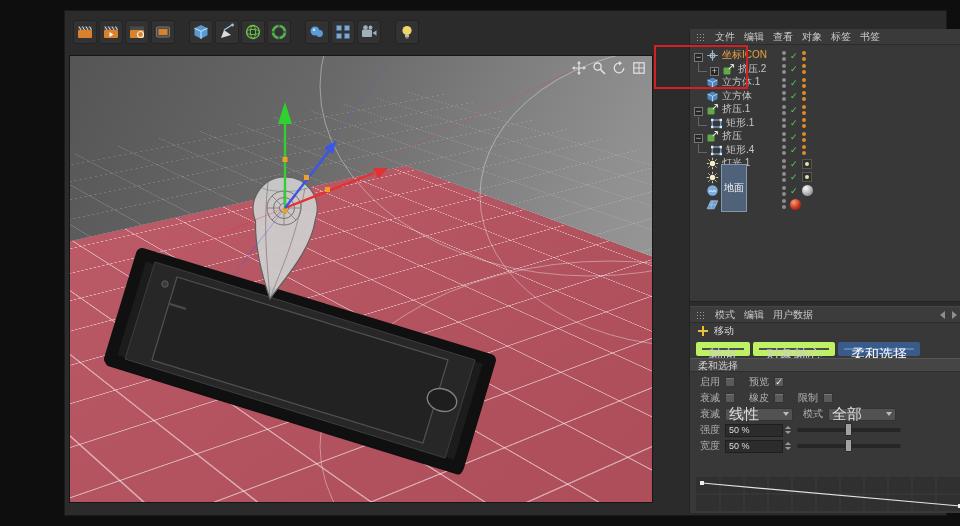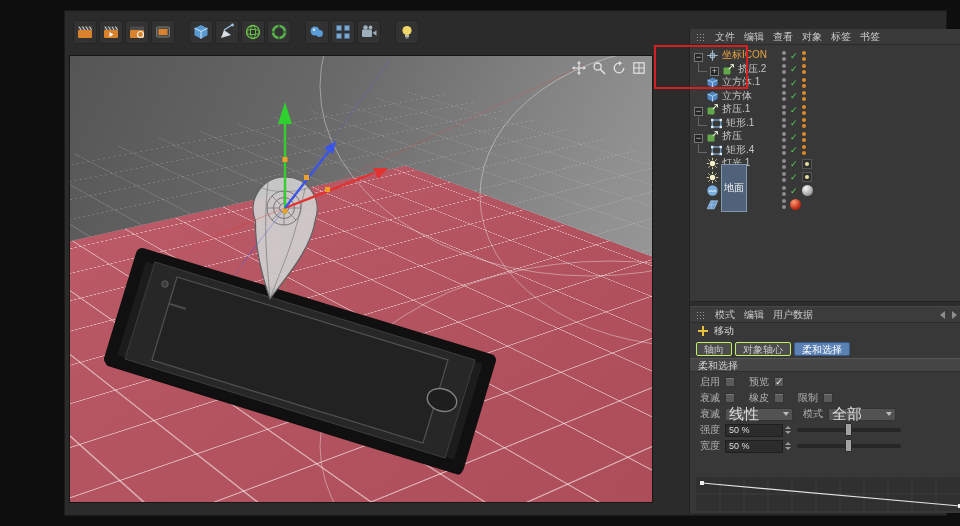--- a/index.html
+++ b/index.html
@@ -66,21 +66,21 @@
   .navarr{position:absolute;width:0;height:0;border-top:4px solid transparent;border-bottom:4px solid transparent;top:4px}
   .navarr.al{border-right:5px solid #8e8e8e;right:34px}
   .navarr.ar{border-left:5px solid #8e8e8e;right:22px}
   .pinicon{position:absolute;right:8px;top:4px;width:7px;height:7px;border:1px solid #8e8e8e;border-radius:50%}
   .toolrow{position:absolute;left:0;top:294px;width:289px;height:16px;display:flex;align-items:center;gap:6px;padding-left:8px}
   .move-ic{position:relative;width:10px;height:10px;flex:none}
   .move-ic::before{content:"";position:absolute;left:4px;top:0;width:2px;height:10px;background:#e8c23c}
   .move-ic::after{content:"";position:absolute;left:0;top:4px;width:10px;height:2px;background:#e8c23c}
   .toolname{font-size:10px;color:#dcdcdc}
   .tabsrow{position:absolute;left:0;top:311px;width:289px;height:17px;display:flex;align-items:center;padding-left:6px}
-  .tabbtn{height:14px;line-height:13px;padding:0 7px;background:#4c4c4c;border:1px solid #bef264;border-radius:2px;color:#ccc;font-size:10px;margin-right:3px}
+  .tabbtn{height:14px;line-height:13px;padding:0 7px;background:#4c4c4c;border:6px solid #bef264;border-radius:2px;color:#ccc;font-size:14px;margin-right:3px}
   .tabbtn.active{background:#5b80b4;color:#fff;border-color:#3a5a8a}
   .secbar{position:absolute;left:0;top:329px;width:289px;height:14px;line-height:13px;background:#454545;border-top:1px solid #565656;border-bottom:1px solid #2e2e2e;padding-left:8px;font-size:10px;color:#d2d2d2}
   .props{position:absolute;left:0;top:345px;width:289px;font-size:10px;color:#b2b2b2}
   .prop-row{display:flex;align-items:center;height:16px;padding-left:10px}
   .plabel{margin-right:5px;white-space:nowrap}
   .cb{width:10px;height:10px;background:#5a5a5a;border:1px solid #333;box-shadow:inset 0 1px rgba(255,255,255,.18);margin-right:14px;flex:none}
   .cb.on{color:#f0f0f0;font-size:9px;line-height:9px;text-align:center}
   .cb.on::before{content:"✓"}
   .dd{display:flex;align-items:center;width:68px;height:13px;background:#525252;border:1px solid #333;border-radius:2px;font-size:15px;color:#ddd;padding:0 3px;margin-right:10px}
   .dd .ddv{flex:1}

